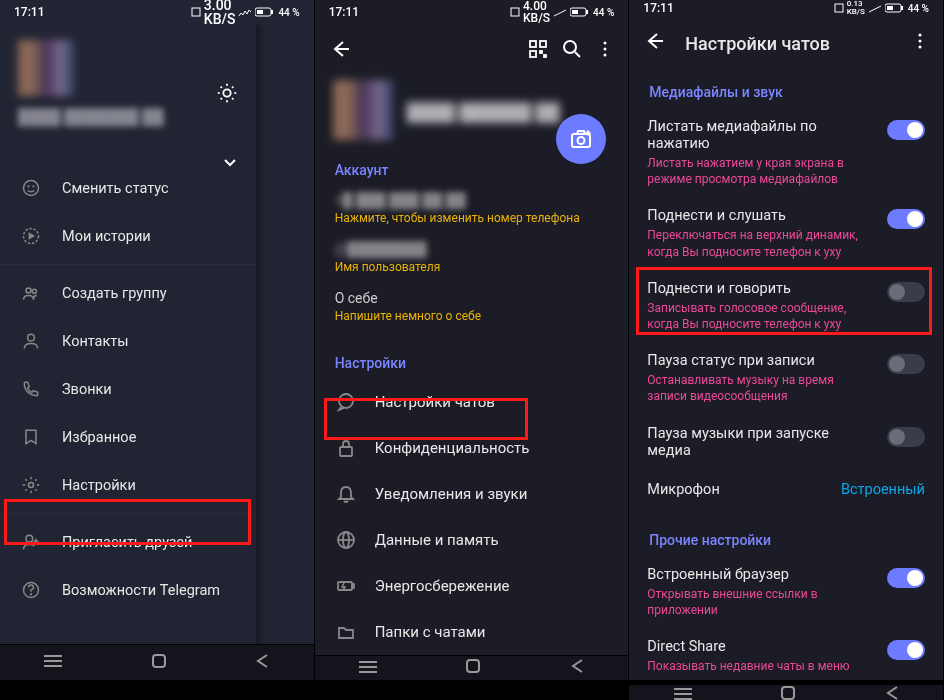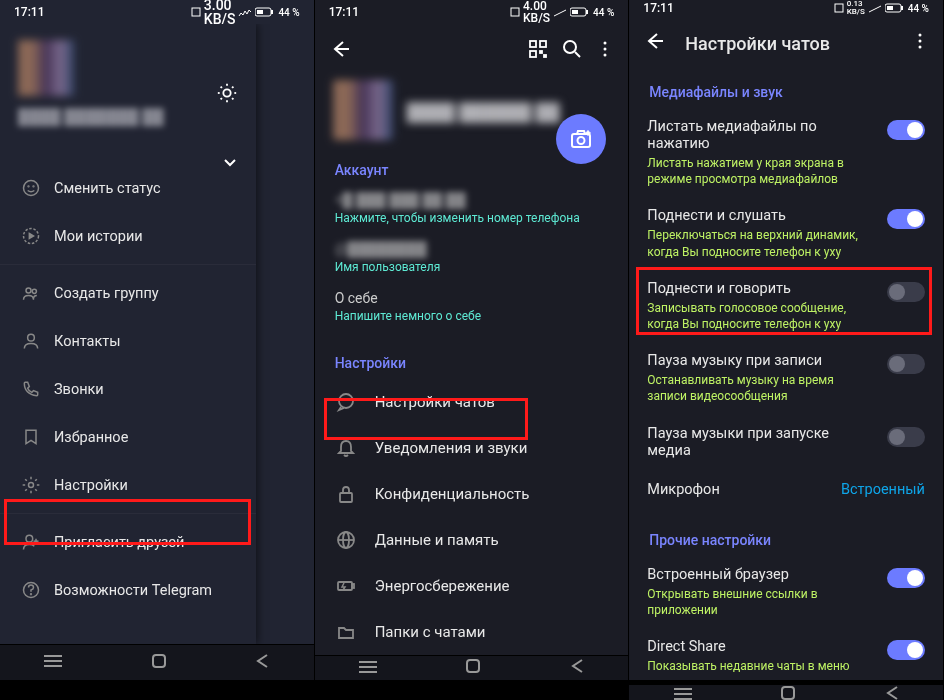--- a/index.html
+++ b/index.html
@@ -71,21 +71,21 @@
   filter: blur(3px);
 }
 .chevron-down {
   position: absolute;
   right: 18px; top: 130px;
 }
 .menu-list { padding: 8px 0; }
 .menu-item {
   display: flex;
   align-items: center;
-  gap: 12px;
+  gap: 20px;
   padding: 13px 20px;
   font-size: 14.5px;
   color: #e8e8e8;
 }
 .menu-item .mi-icon {
   width: 22px; height: 22px;
   display: flex; align-items: center; justify-content: center;
   color: #888;
 }
 .divider { height: 1px; background: #2a2c3a; margin: 4px 0; }
@@ -135,21 +135,21 @@
   color: #7a85ff;
   font-size: 14px;
   font-weight: 500;
   padding: 22px 20px 8px;
 }
 .acct-row {
   padding: 6px 20px 10px;
 }
 .acct-row .primary { font-size: 14px; color: #ccc; filter: blur(3px); }
 .acct-row .primary.nb { filter:none; }
-.acct-row .secondary { font-size: 12px; color: #5eead4; margin-top: 3px; }
+.acct-row .secondary { font-size: 12px; color: #eab308; margin-top: 3px; }
 .settings-row {
   display: flex;
   align-items: center;
   gap: 18px;
   padding: 12px 20px;
   font-size: 15px;
 }
 .settings-row .sr-icon {
   width: 22px; height: 22px; color: #888;
   display:flex;align-items:center;justify-content:center;
@@ -165,21 +165,21 @@
 }
 .s3-title { font-size: 18px; font-weight: 500; flex:1; }
 .toggle-row {
   padding: 10px 18px;
   display: flex;
   align-items: flex-start;
   gap: 18px;
 }
 .toggle-row .tcol { flex: 1; }
 .toggle-row .t-title { font-size: 14.5px; color: #e8e8e8; }
-.toggle-row .t-sub { font-size: 12px; color: #bef264; margin-top: 3px; line-height:1.35;}
+.toggle-row .t-sub { font-size: 12px; color: #ec4899; margin-top: 3px; line-height:1.35;}
 .toggle {
   width: 38px; height: 20px;
   background: #3a3c4a;
   border-radius: 10px;
   position: relative;
   flex-shrink: 0;
   margin-top: 2px;
 }
 .toggle::after {
   content:'';
@@ -462,34 +462,34 @@
         <svg width="20" height="20" fill="none" stroke="currentColor" stroke-width="1.8">
           <circle cx="10" cy="9" r="7"></circle>
           <path d="M5 15 L3 18 L8 16"></path>
         </svg>
       </span>
     <span>Настройки чатов</span>
   </div>
   <div class="settings-row">
     <span class="sr-icon">
         <svg width="20" height="20" fill="none" stroke="currentColor" stroke-width="1.8">
-          <path d="M10 3 Q5 3 5 9 L5 13 L3 15 L17 15 L15 13 L15 9 Q15 3 10 3 Z"></path>
-          <path d="M8 17 Q10 19 12 17"></path>
+          <rect x="4" y="9" width="12" height="9" rx="1"></rect>
+          <path d="M7 9 L7 6 Q7 3 10 3 Q13 3 13 6 L13 9"></path>
         </svg>
       </span>
-    <span>Уведомления и звуки</span>
+    <span>Конфиденциальность</span>
   </div>
   <div class="settings-row">
     <span class="sr-icon">
         <svg width="20" height="20" fill="none" stroke="currentColor" stroke-width="1.8">
-          <rect x="4" y="9" width="12" height="9" rx="1"></rect>
-          <path d="M7 9 L7 6 Q7 3 10 3 Q13 3 13 6 L13 9"></path>
+          <path d="M10 3 Q5 3 5 9 L5 13 L3 15 L17 15 L15 13 L15 9 Q15 3 10 3 Z"></path>
+          <path d="M8 17 Q10 19 12 17"></path>
         </svg>
       </span>
-    <span>Конфиденциальность</span>
+    <span>Уведомления и звуки</span>
   </div>
   <div class="settings-row">
     <span class="sr-icon">
         <svg width="20" height="20" fill="none" stroke="currentColor" stroke-width="1.8">
           <circle cx="10" cy="10" r="8"></circle>
           <ellipse cx="10" cy="10" rx="3" ry="8"></ellipse>
           <line x1="2" y1="10" x2="18" y2="10"></line>
         </svg>
       </span>
     <span>Данные и память</span>
@@ -582,21 +582,21 @@
   </div>
   <div class="toggle-row">
     <div class="tcol">
       <div class="t-title">Поднести и говорить</div>
       <div class="t-sub">Записывать голосовое сообщение, когда Вы подносите телефон к уху</div>
     </div>
     <div class="toggle"></div>
   </div>
   <div class="toggle-row">
     <div class="tcol">
-      <div class="t-title">Пауза музыку при записи</div>
+      <div class="t-title">Пауза статус при записи</div>
       <div class="t-sub">Останавливать музыку на время записи видеосообщения</div>
     </div>
     <div class="toggle"></div>
   </div>
   <div class="toggle-row">
     <div class="tcol">
       <div class="t-title">Пауза музыки при запуске медиа</div>
     </div>
     <div class="toggle"></div>
   </div>

